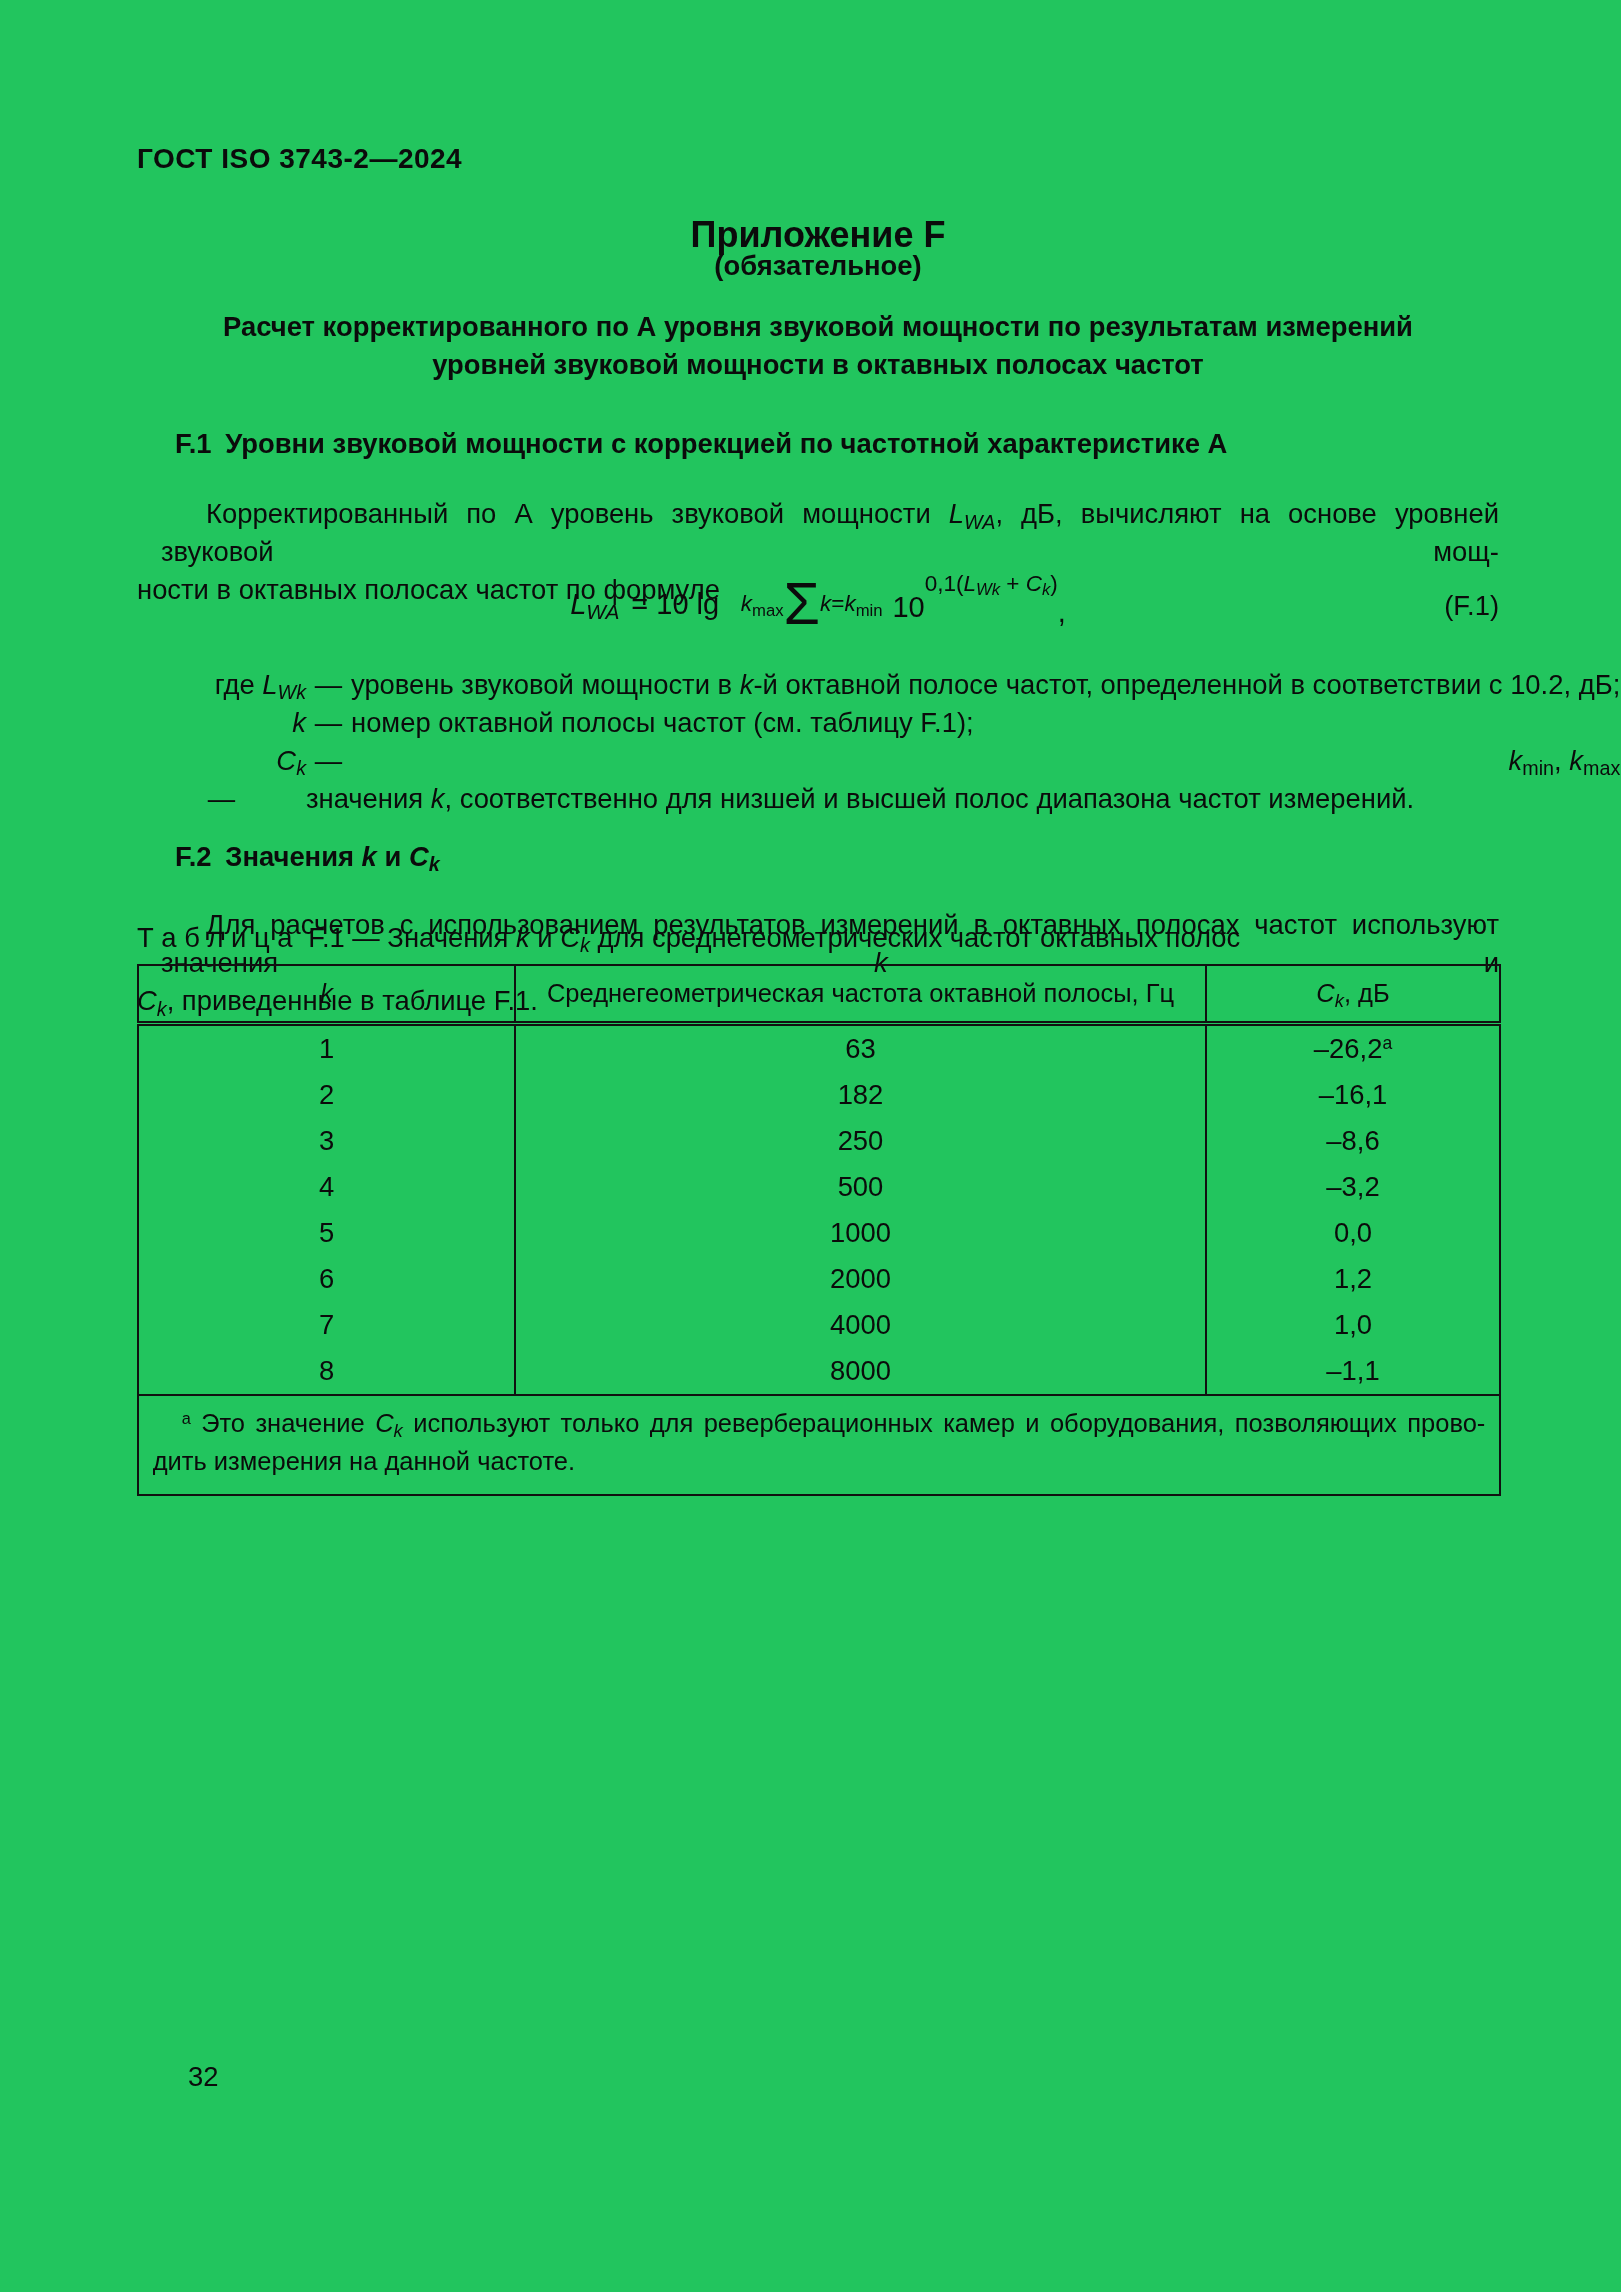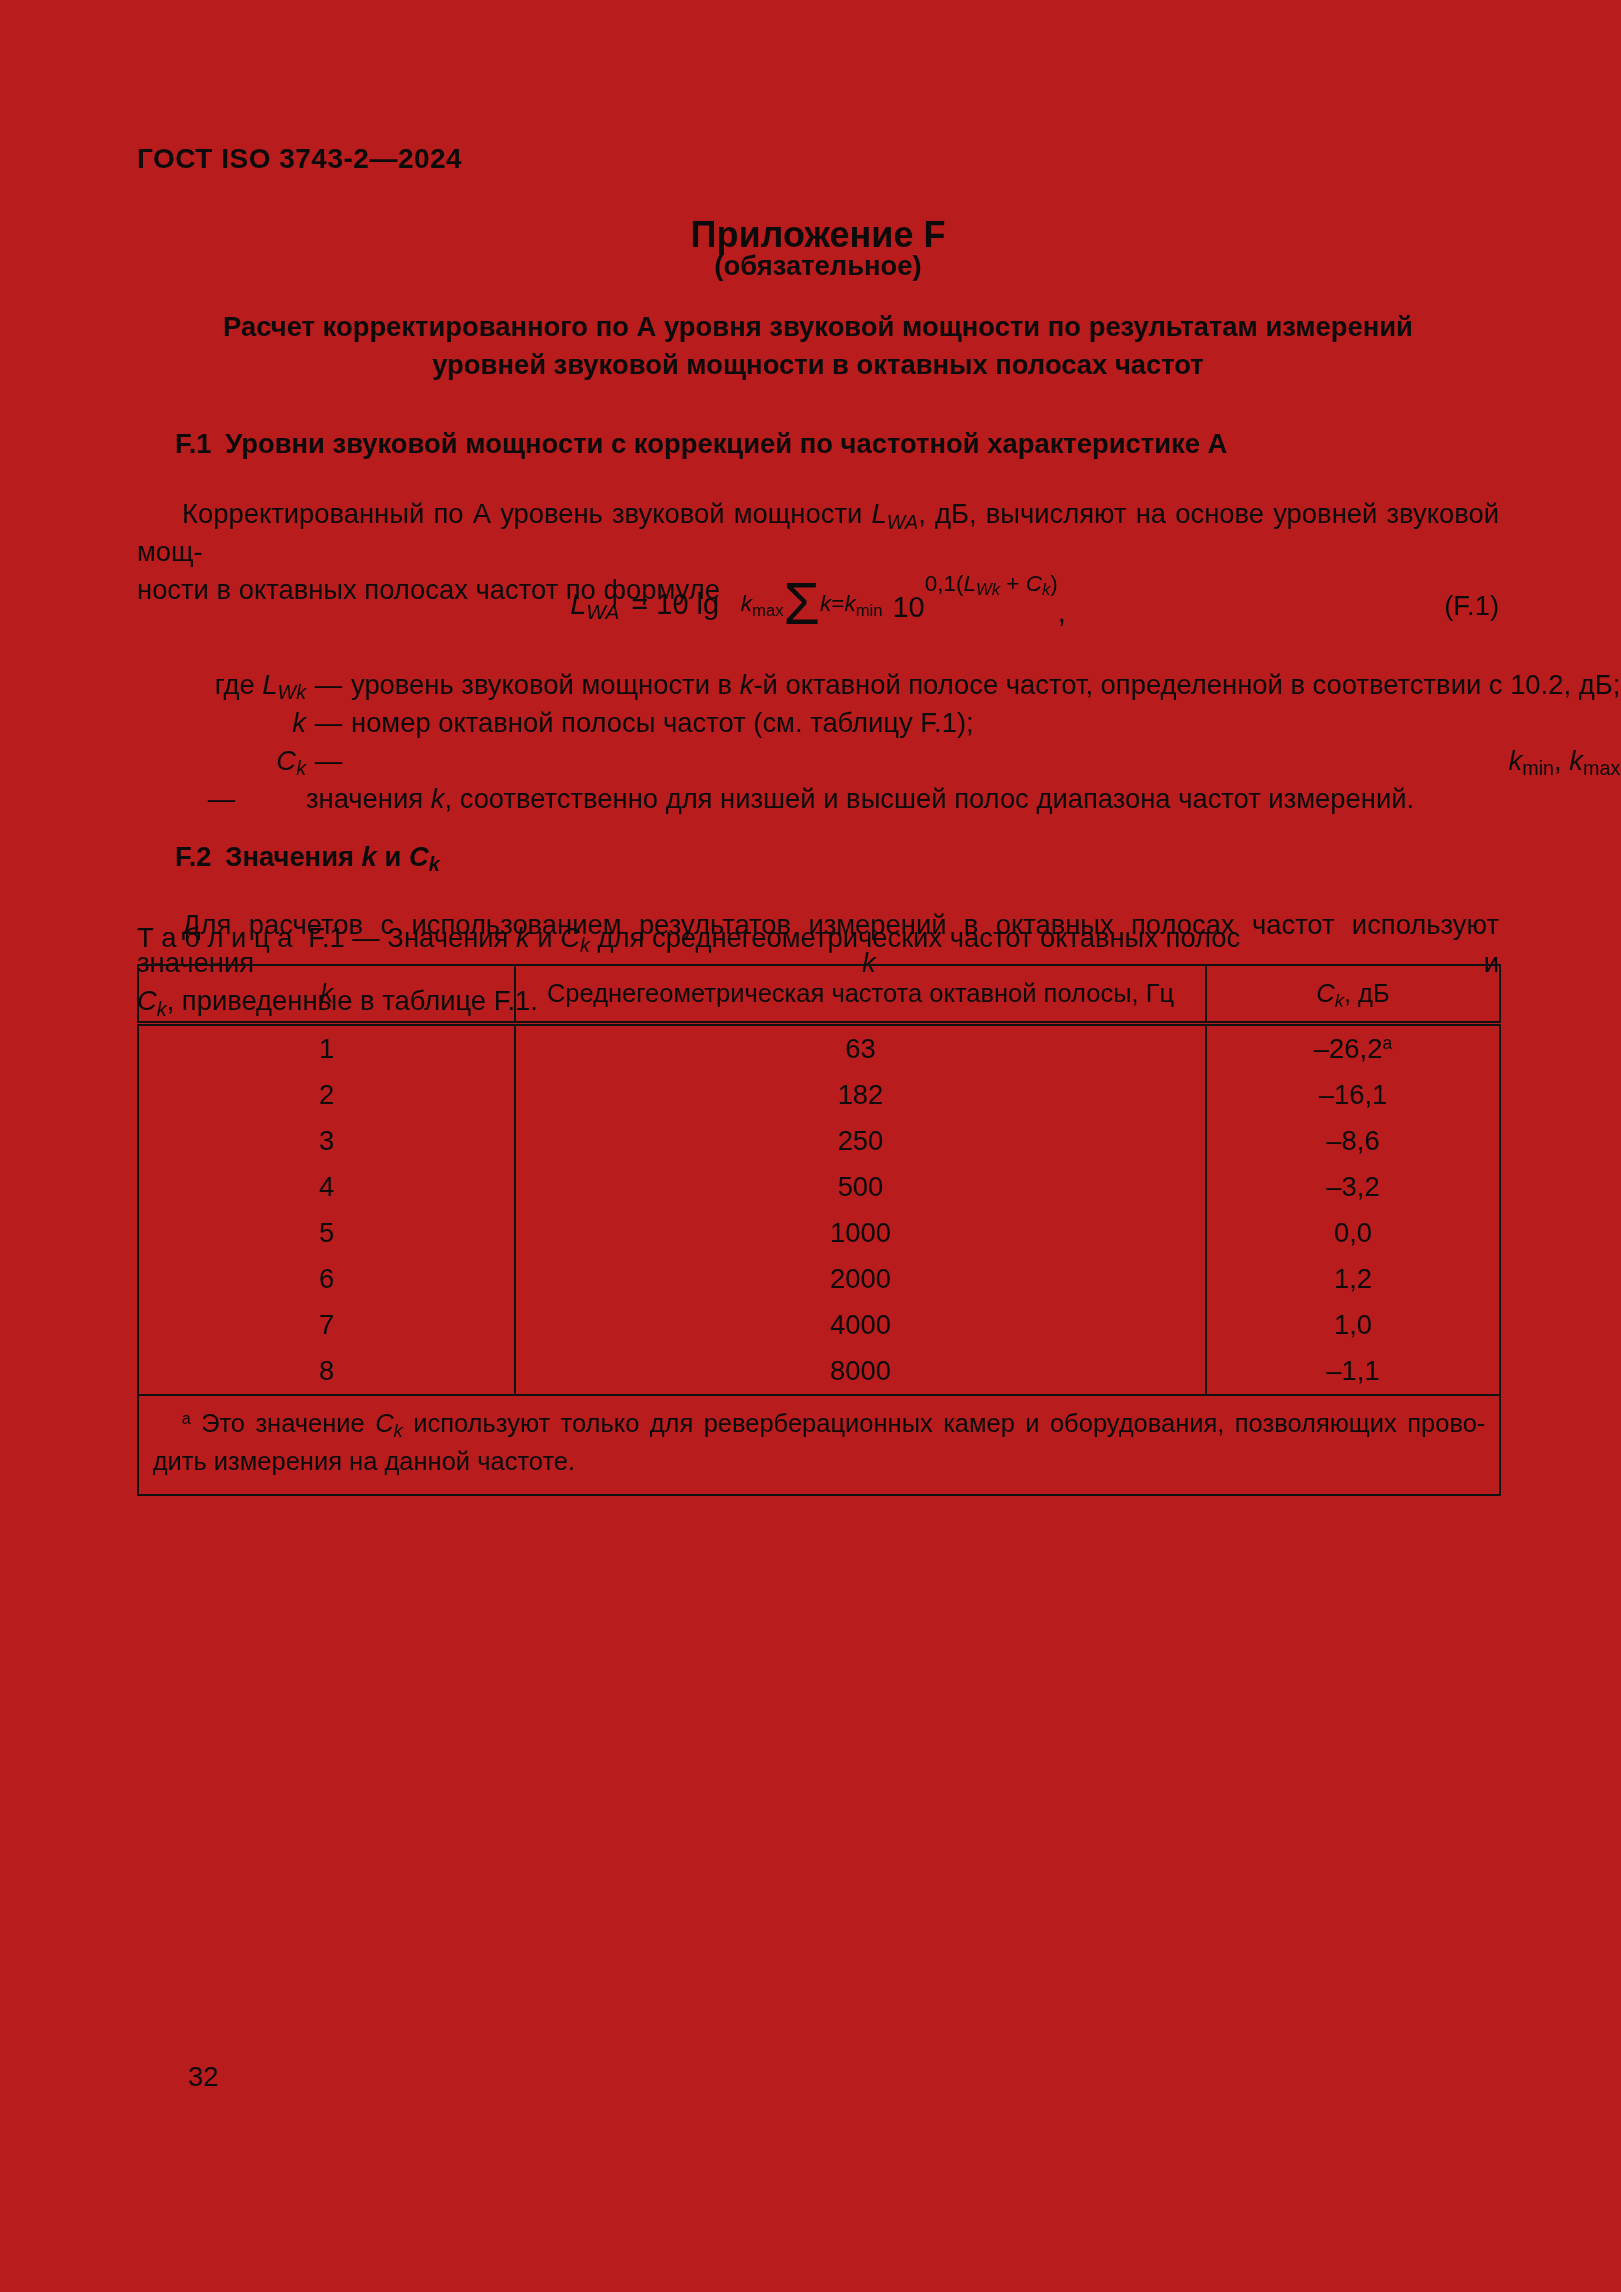--- a/index.html
+++ b/index.html
@@ -1,35 +1,35 @@
 <!DOCTYPE html>
 <html><head>
 <meta charset="utf-8">
 <style>
   html,body { margin:0; padding:0; background:#ffffff; }
   .page {
-    position:relative; width:1621px; height:2293px; background:#b91c1c;
+    position:relative; width:1621px; height:2293px; background:#22c55e;
     font-family:"Liberation Sans", sans-serif; color:#0b0b0b; overflow:hidden;
   }
   .content { position:absolute; left:137px; top:0; width:1362px; }
 
   .run-head { position:absolute; top:143px; left:0; font-size:28px; font-weight:bold; letter-spacing:0.5px; }
   .apx-label { position:absolute; top:214px; left:0; width:100%; text-align:center; font-size:36px; font-weight:bold; }
   .apx-type  { position:absolute; top:250px; left:0; width:100%; text-align:center; font-size:27.4px; font-weight:bold; }
   .doc-title { position:absolute; top:308px; left:0; width:100%; text-align:center; font-size:27.4px; font-weight:bold; line-height:38px; }
 
   .h-sec { position:absolute; left:38px; font-size:27.4px; font-weight:bold; white-space:nowrap; }
   .h-f1 { top:428px; }
   .h-f2 { top:841px; }
   .hnum { margin-right:13.7px; }
 
   .para { position:absolute; left:0; width:100%; font-size:27.4px; line-height:38px; }
   .para-f1 { top:468px; }
   .para-f2 { top:879px; }
-  .jline { display:block; text-align:justify; text-align-last:justify; }
+  .jline { display:block; text-align:justify; text-align-last:justify;margin-left:24px; }
   .indent { text-indent:45px; }
   .nline { display:block; }
 
   
   .sb { font-size:0.72em; position:relative; top:0.26em; vertical-align:baseline; line-height:0; }
 
   
   .formula-wrap { position:absolute; top:535px; left:0; width:100%; height:139px; }
   .formula { display:flex; justify-content:center; align-items:center; height:100%; font-size:29px; }
   .fop { margin:0 11.8px; }

